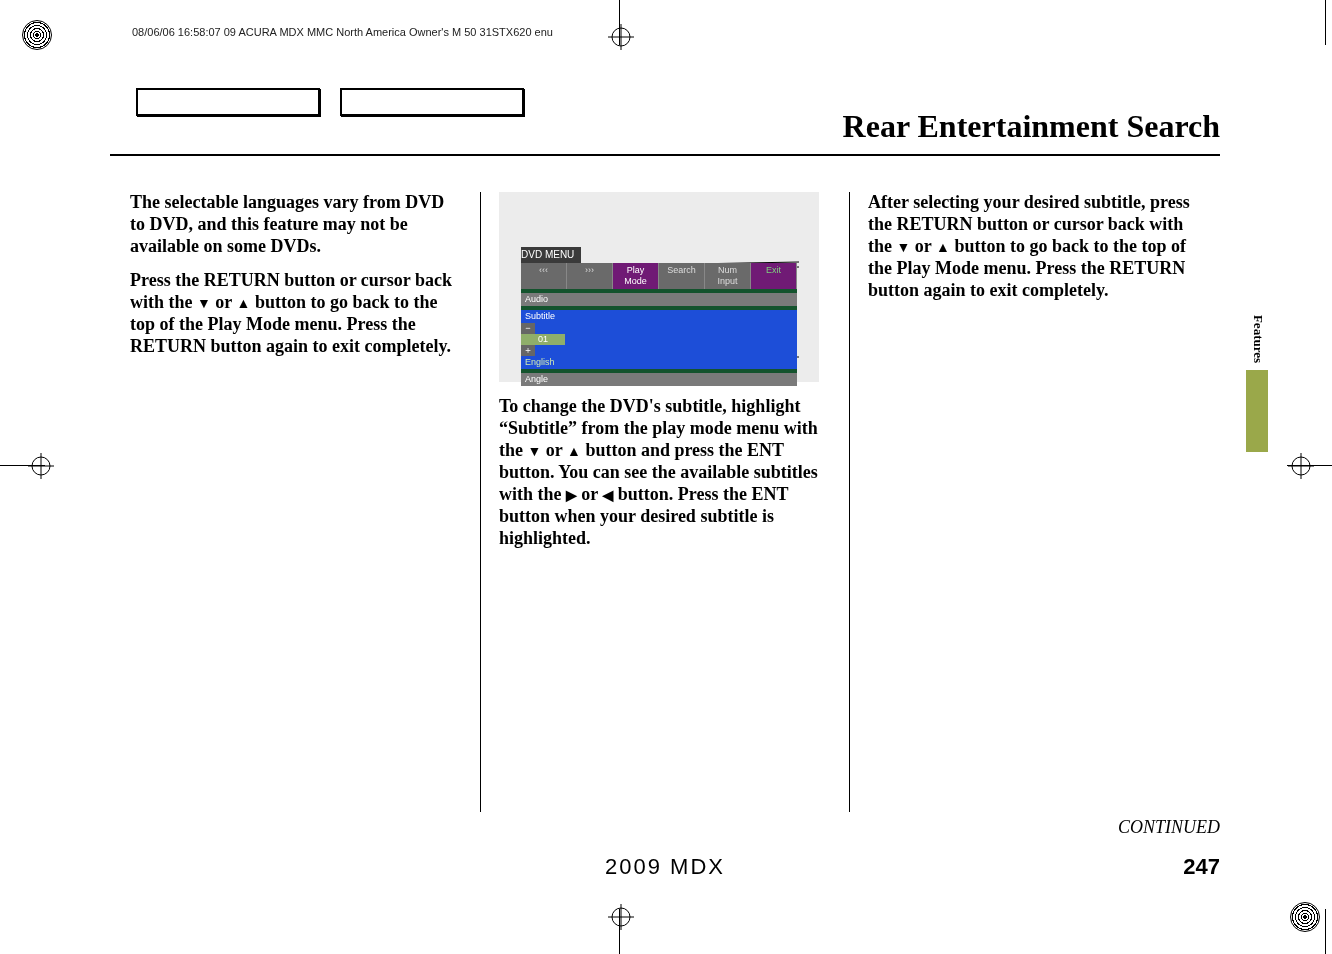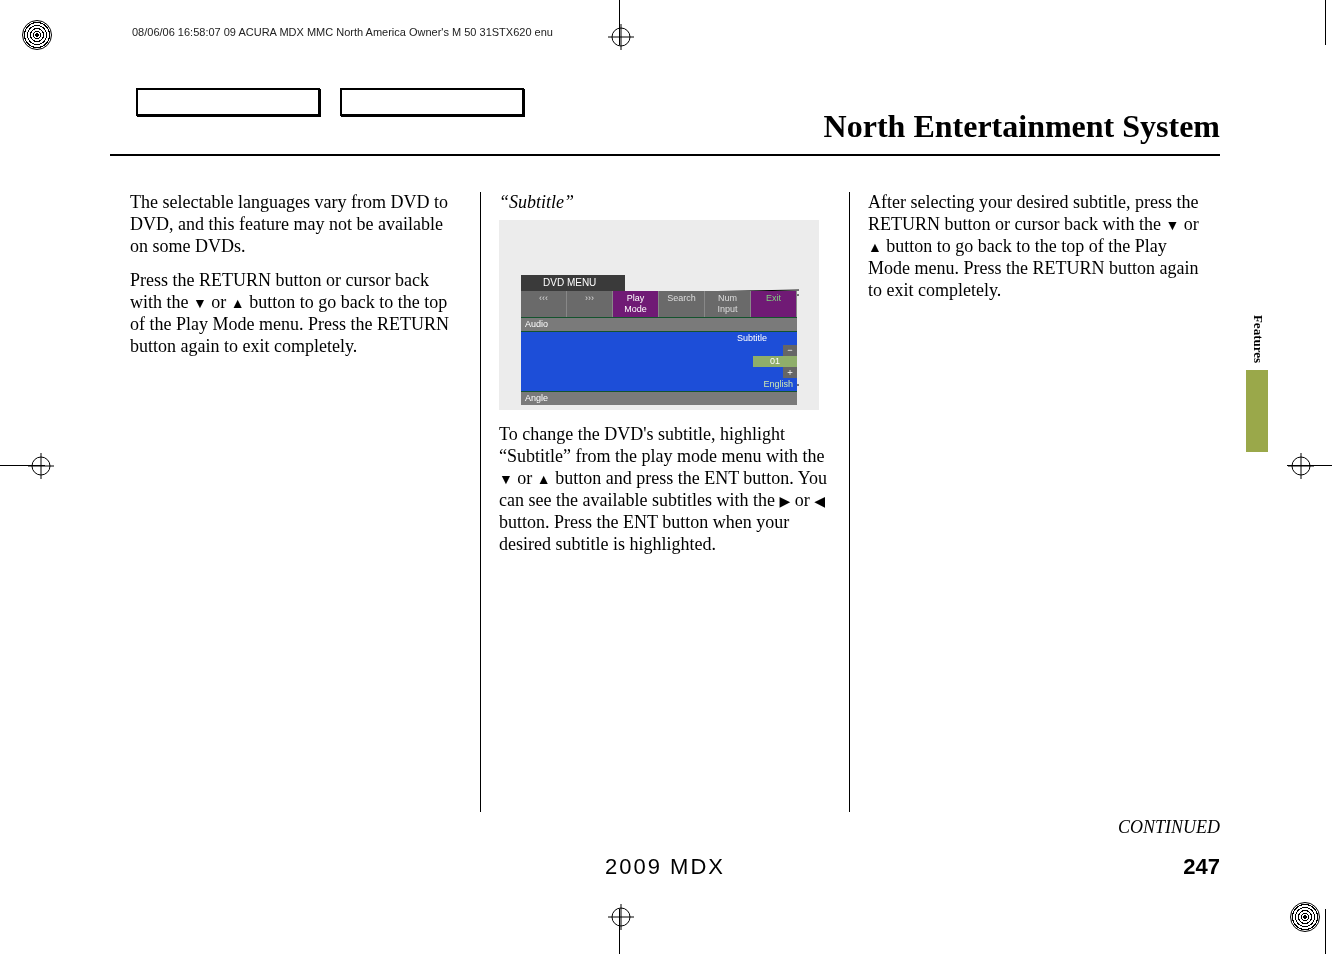--- a/index.html
+++ b/index.html
@@ -61,36 +61,36 @@
   .col{
     width:346px;
     padding:0 10px;
     font-size:18px;
     line-height:1.22;
     font-family:"Times New Roman",serif;
   }
   .col1{border-right:1px solid #000;padding-left:0;padding-right:18px;}
   .col2{border-right:1px solid #000;padding:0 18px;}
   .col3{padding-left:18px;padding-right:0;}
-  .para{margin:0 0 12px 0;}
+  .para{margin:0 0 12px 0;font-weight:bold;}
   .subheading{font-style:italic;margin-bottom:6px;}
   .screenshot{
     width:320px;height:190px;background:#ececec;position:relative;margin-bottom:14px;
   }
   .dvd-panel{
     position:absolute;left:22px;top:55px;width:276px;
     font-family:Arial,Helvetica,sans-serif;
     font-size:10px;color:#fff;
   }
-  .dvd-title{background:#3a3a3a;padding:2px 22px;font-size:10px;width:60px;}
+  .dvd-title{background:#3a3a3a;padding:2px 0;font-size:10px;width:60px;}
   .dvd-tabs{display:flex;}
   .dvd-tab{background:#6a6a6a;color:#ddd;padding:2px 6px;border-right:1px solid #888;font-size:9px;flex:1;text-align:center;}
   .dvd-tab.active{background:#701a75;color:#fff;}
   .dvd-tab.exit{background:#701a75;color:#7fd07f;}
-  .dvd-row{display:flex;align-items:flex-end;background:#7a7a7a;border-top:1px solid #14532d;}
+  .dvd-row{display:flex;align-items:flex-start;background:#7a7a7a;border-top:4px solid #14532d;}
   .dvd-row .lbl{width:56px;padding:1px 4px;font-size:9px;}
   .dvd-row .minus,.dvd-row .plus{background:#666;width:14px;text-align:center;font-size:9px;}
   .dvd-row .val{background:#8fae6a;color:#fff;width:44px;text-align:center;font-size:9px;}
   .dvd-row .lang{padding:1px 4px;font-size:9px;color:#cfe8b2;}
   .dvd-row.sel{background:#1d4ed8;flex-direction:column;}
   .tri{font-size:14px;line-height:0;display:inline-block;vertical-align:middle;}
   .sidebar-tab{
     position:absolute;right:-48px;top:290px;
     width:22px;height:82px;
     background:#9aa84a;
@@ -164,34 +164,33 @@
 
 <div class="header-meta">08/06/06 16:58:07   09 ACURA MDX MMC North America Owner's M 50 31STX620 enu</div>
 
 <div class="page">
 
   <div class="empty-boxes">
     <span class="ebox"></span>
     <span class="ebox"></span>
   </div>
 
-  <div class="section-title">North Entertainment System</div>
+  <div class="section-title">Rear Entertainment Search</div>
   <div class="hr"></div>
 
   <div class="columns">
 
     <div class="col col1">
       <p class="para">The selectable languages vary from DVD to DVD, and this feature may not be available on some DVDs.</p>
       <p class="para">
         <span>Press the RETURN button or cursor back with the </span><span class="tri">▼</span><span> or </span><span class="tri">▲</span><span> button to go back to the top of the Play Mode menu. Press the RETURN button again to exit completely.</span>
       </p>
     </div>
 
     <div class="col col2">
-      <div class="subheading">“Subtitle”</div>
 
       <div class="screenshot">
         <svg width="320" height="190" style="position:absolute;left:0;top:0;">
           <g stroke="#000" stroke-width="1" fill="none">
             <line x1="30" y1="75" x2="300" y2="70"></line>
             <line x1="30" y1="80" x2="300" y2="75"></line>
             <path d="M110,150 Q150,95 210,100 Q260,103 285,140 L285,160 L110,160 Z"></path>
             <circle cx="145" cy="158" r="12"></circle>
             <circle cx="255" cy="158" r="12"></circle>
             <path d="M150,105 L200,105 L235,128 L150,128 Z"></path>

